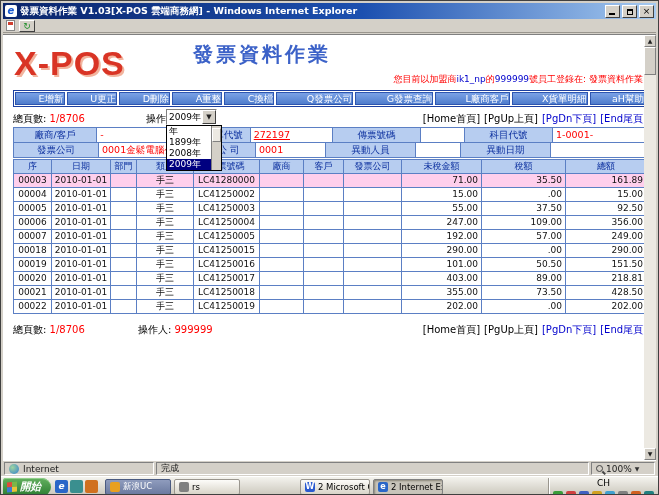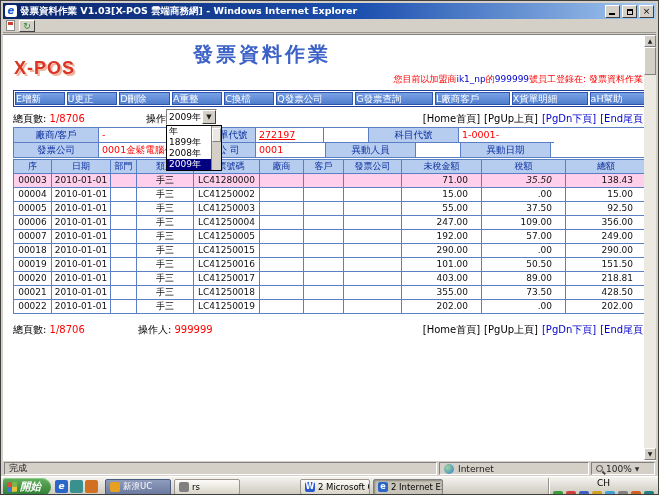--- a/index.html
+++ b/index.html
@@ -35,30 +35,30 @@
     border-top:1px solid #808080; }
   .page { position:absolute; left:0; top:0; width:644px; height:425px; background:#fff; }
 
   .vscroll { position:absolute; right:0; top:0; width:12px; height:425px; background:#ece9e2; }
   .vs-arrow { width:12px; height:12px; background:#d4d0c8; border:1px solid; border-color:#fff #808080 #808080 #fff;
     font-size:6px; text-align:center; line-height:10px; color:#222; }
   .vs-down { position:absolute; bottom:0; }
   .vs-thumb { position:absolute; top:12px; left:0; width:12px; height:28px; background:#d4d0c8;
     border:1px solid; border-color:#fff #808080 #808080 #fff; }
 
-  .logo { position:absolute; left:11px; top:23px; font-family:"Liberation Sans", sans-serif;
-    font-size:18px; font-weight:bold; color:#d93425; letter-spacing:1px; text-shadow:2px 2px 0 #f2b49e; }
+  .logo { position:absolute; left:11px; top:9px; font-family:"Liberation Sans", sans-serif;
+    font-size:34px; font-weight:bold; color:#d93425; letter-spacing:1px; text-shadow:2px 2px 0 #f2b49e; }
   .ptitle { position:absolute; left:190px; top:6px; font-family:"DejaVu Serif", serif;
     font-size:20px; font-weight:bold; color:#3c62c8; letter-spacing:3px; }
   .login { position:absolute; right:4px; top:38px; font-size:9px; white-space:nowrap; }
 
   .menubar { position:absolute; left:10px; top:55px; width:634px; height:17px; display:flex;
     background:#fff; border:1px solid #1c3fa0; }
   .mbtn { flex-grow:1; margin:1px; background:linear-gradient(#7aa2e6,#4f7ccc); border:1px solid #2d55b0;
-    color:#fff; font-size:9.5px; text-align:left; line-height:12px; white-space:nowrap; overflow:hidden; }
+    color:#fff; font-size:9.5px; text-align:right; line-height:12px; white-space:nowrap; overflow:hidden; }
 
   .pager { position:absolute; left:10px; width:634px; font-size:10px; color:#000; white-space:nowrap; }
   .pager-top { top:77px; } .pager-bottom { top:288px; }
   .red { color:#ff0000; }
   .navgrp { float:right; } .navgrp span { margin-left:4px; }
   .nav-black { color:#000; } .nav-link { color:#0000cc; }
 
   
   .form { position:absolute; left:10px; top:92px; width:634px; border:1px solid #5b7fc4; border-bottom:none; }
   .frow { display:flex; height:15px; }
@@ -69,21 +69,21 @@
   .fv { background:#fff; color:#ff0000; padding-left:3px; }
 
   
   .dtable { position:absolute; left:10px; top:124px; width:634px; border:1px solid #5b7fc4; border-bottom:none; }
   .trow { display:flex; height:14px; background:#fff; }
   .tcell { border-right:1px solid #5b7fc4; border-bottom:1px solid #5b7fc4; height:14px;
     font-size:9px; line-height:13px; color:#111; overflow:hidden; white-space:nowrap; }
   .tcell:last-child { border-right:none; }
   .th { background:#b7cdf0; color:#0b2f9e; text-align:center; }
   .hl .tcell { background:#ffcfec; }
-  .c-center { text-align:center; } .c-right { text-align:right; padding-right:13px; } .c-left { padding-left:3px; }
+  .c-center { text-align:center; } .c-right { text-align:right; padding-right:3px; } .c-left { padding-left:3px; }
 
   
   .ysel { position:absolute; left:163px; top:74px; width:51px; height:16px; background:#fff;
     border:1px solid; border-color:#808080 #fff #fff #808080; display:flex; z-index:20; }
   .ysel .val { flex:1; font-size:9px; line-height:14px; padding-left:2px; color:#000; }
   .ysel-btn { width:14px; height:14px; background:#d4d0c8; border:1px solid; border-color:#fff #404040 #404040 #fff;
     font-size:7px; line-height:12px; text-align:center; color:#222; }
   .ylist { position:absolute; left:163px; top:90px; width:56px; height:46px; background:#fff;
     border:1px solid #000; z-index:19; display:flex; }
   .yitems { flex:1; }
@@ -179,21 +179,22 @@
         <span>總頁數:</span>
         <span class="red">1/8706</span>
         <span style="margin-left:58px;">操作</span>
       </div>
 
       <div class="form" id="form-grid">
           <div class="frow">
             <div class="fcell fl" style="width: 85px;">廠商/客戶</div>
             <div class="fcell fv" style="width: 103px;">-</div>
             <div class="fcell fl" style="width: 54px;">憑單代號</div>
-            <div class="fcell fv" style="width: 68px; text-decoration: underline;">272197</div>
+            <div class="fcell fv" style="width: 84px; text-decoration: underline;">272197</div>
+            <div class="fcell fl" style="width: 90px;">傳票號碼</div>
             <div class="fcell fv" style="width: 45px;"></div>
             <div class="fcell fl" style="width: 90px;">科目代號</div>
             <div class="fcell fv" style="width: 95px;">1-0001-</div>
           </div>
           <div class="frow">
             <div class="fcell fl" style="width: 85px;">發票公司</div>
             <div class="fcell fv" style="width: 103px;">0001金鬆電腦公司</div>
             <div class="fcell fl" style="width: 54px;">公 司</div>
             <div class="fcell fv" style="width: 70px;">0001</div>
             <div class="fcell fl" style="width: 90px;">異動人員</div>
@@ -220,22 +221,22 @@
           <div class="trow hl">
             <div class="tcell c-center" style="width: 38px;">00003</div>
             <div class="tcell c-center" style="width: 59px;">2010-01-01</div>
             <div class="tcell c-left" style="width: 26px;"></div>
             <div class="tcell c-center" style="width: 57px;">手三</div>
             <div class="tcell c-center" style="width: 66px;">LC41280000</div>
             <div class="tcell c-left" style="width: 44px;"></div>
             <div class="tcell c-left" style="width: 40px;"></div>
             <div class="tcell c-left" style="width: 58px;"></div>
             <div class="tcell c-right" style="width: 80px;">71.00</div>
-            <div class="tcell c-right" style="width: 84px; font-style: italic;">35.50</div>
-            <div class="tcell c-right" style="width: 80px;">138.43</div>
+            <div class="tcell c-right" style="width: 84px;">35.50</div>
+            <div class="tcell c-right" style="width: 80px;">161.89</div>
           </div>
           <div class="trow">
             <div class="tcell c-center" style="width: 38px;">00004</div>
             <div class="tcell c-center" style="width: 59px;">2010-01-01</div>
             <div class="tcell c-left" style="width: 26px;"></div>
             <div class="tcell c-center" style="width: 57px;">手三</div>
             <div class="tcell c-center" style="width: 66px;">LC41250002</div>
             <div class="tcell c-left" style="width: 44px;"></div>
             <div class="tcell c-left" style="width: 40px;"></div>
             <div class="tcell c-left" style="width: 58px;"></div>
@@ -377,26 +378,26 @@
     </div>
 
     <div class="vscroll">
       <div class="vs-arrow">▲</div>
       <div class="vs-thumb"></div>
       <div class="vs-arrow vs-down">▼</div>
     </div>
   </div>
 
   <div class="statusbar">
-    <div class="spanel sp-done">
-      <span>完成</span>
-    </div>
     <div class="spanel" style="width:150px;">
       <span class="globe"></span>
       <span>Internet</span>
+    </div>
+    <div class="spanel sp-done">
+      <span>完成</span>
     </div>
     <div class="spanel" style="width:64px;">
       <span class="lens"></span>
       <span>100%</span>
       <span class="sb-caret">▼</span>
     </div>
   </div>
 
   <div class="taskbar">
     <div class="startbtn">

